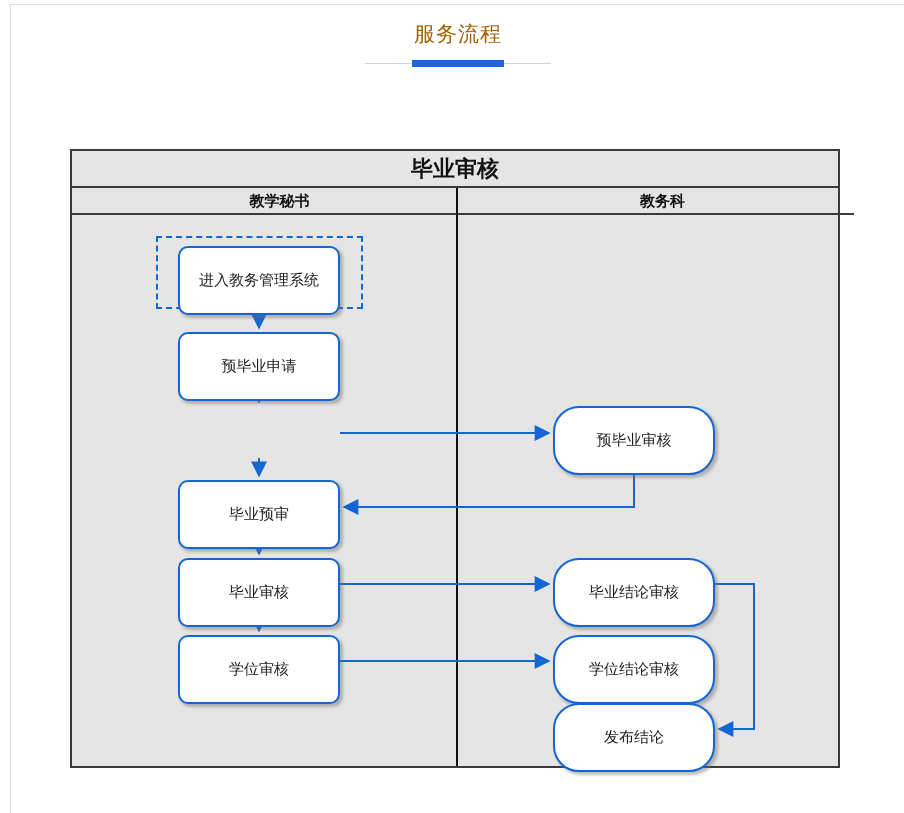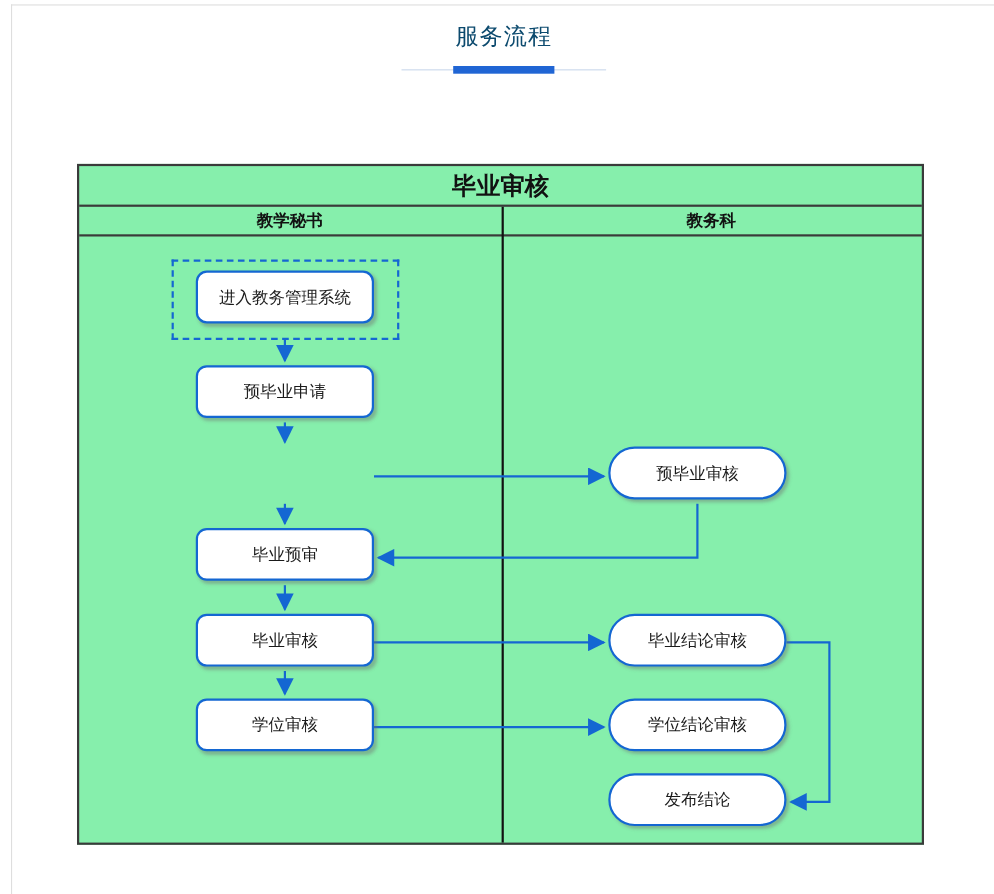--- a/index.html
+++ b/index.html
@@ -23,21 +23,21 @@
   }
   .page-header {
     position: absolute;
     left: 0;
     top: 14px;
     width: 894px;
     text-align: center;
   }
   .page-title {
     font-size: 21px;
-    color: #0c4a6e;
+    color: #a16207;
     letter-spacing: 1px;
     line-height: 30px;
   }
   .header-underline {
     position: relative;
     width: 186px;
     height: 8px;
     margin: 11px auto 0;
   }
   .underline-track {
@@ -58,21 +58,21 @@
   }
   
   .fc-frame {
     position: absolute;
     left: 59px;  
     top: 144px;
     width: 770px;
     height: 619px;
     box-sizing: border-box;
     border: 2px solid #3a3a3a;
-    background: #86efac;
+    background: #e5e5e5;
   }
   .fc-title {
     position: absolute;
     left: 0;
     top: 0;
     width: 766px;
     height: 35px;
     border-bottom: 2px solid #3a3a3a;
     text-align: center;
     font-size: 22px;
@@ -81,20 +81,21 @@
     line-height: 36px;
   }
   .fc-lane-headers {
     position: absolute;
     left: 0;
     top: 37px;
     width: 766px;
     height: 25px;
     border-bottom: 2px solid #3a3a3a;
     display: flex;
+    padding-left: 16px;
   }
   .fc-lane-header {
     flex: 1 1 50%;
     text-align: center;
     font-size: 15px;
     font-weight: bold;
     color: #111111;
     line-height: 25px;
   }
   .fc-lane-divider {
@@ -108,21 +109,21 @@
   .fc-svg {
     position: absolute;
     left: 0;
     top: 0;
     width: 766px;
     height: 615px;
   }
   .flow-node {
     position: absolute;
     width: 162px;
-    height: 48px;
+    height: 69px;
     box-sizing: border-box;
     border: 2px solid #1467d2;
     border-radius: 10px;
     background: #ffffff;
     box-shadow: 2.5px 2.5px 3px rgba(110,110,110,0.45);
     display: flex;
     align-items: center;
     justify-content: center;
     font-size: 15px;
     color: #1a1a1a;

